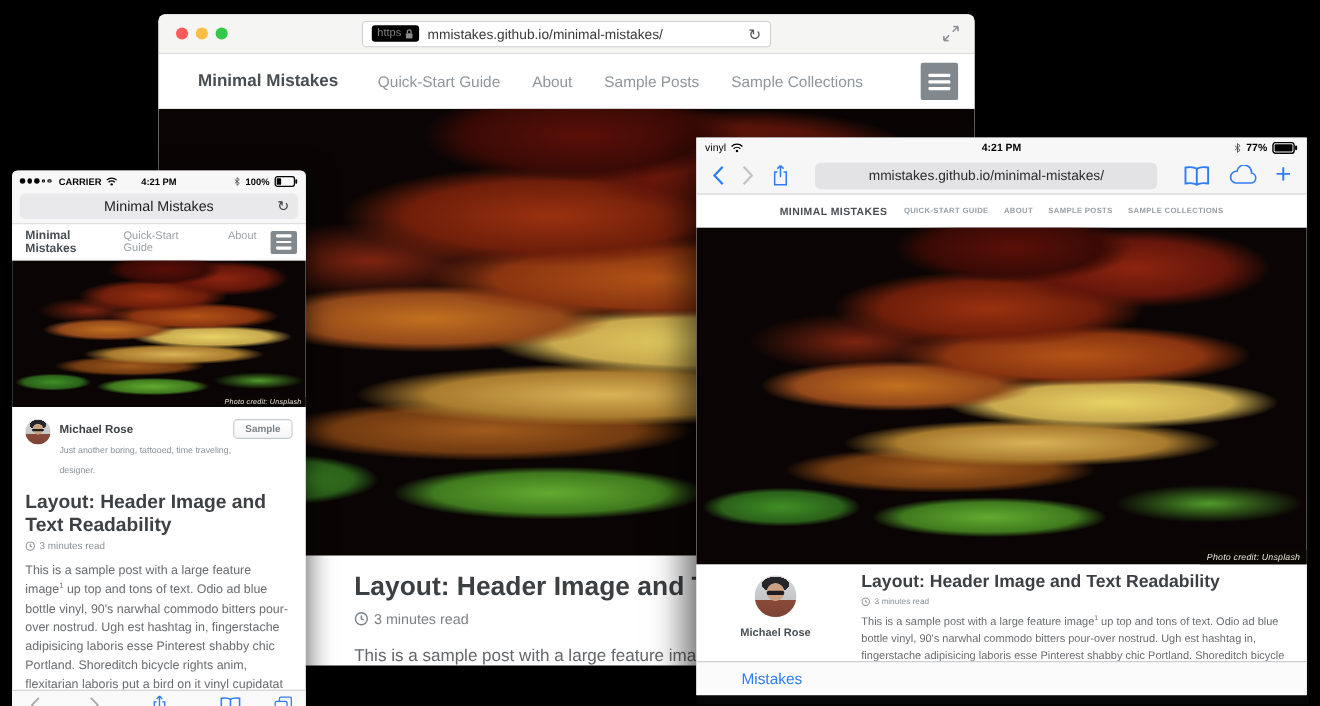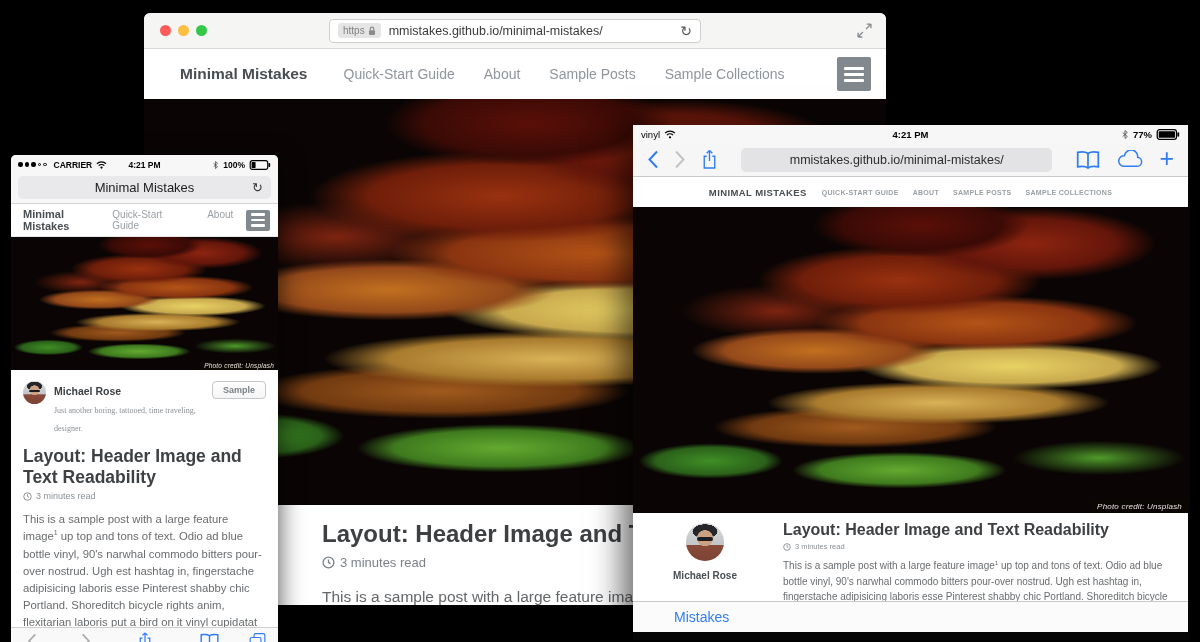--- a/index.html
+++ b/index.html
@@ -41,21 +41,21 @@
   
   .desktop{position:absolute;left:144px;top:13px;width:742px;height:592px;z-index:1;
     background:#fff;border-radius:6px 6px 0 0;box-shadow:0 10px 40px rgba(0,0,0,.65);overflow:hidden;}
   .d-chrome{height:36px;background:#f5f5f3;border-bottom:1px solid #d7d7d7;
     border-radius:6px 6px 0 0;position:relative;display:flex;align-items:center;justify-content:center;}
   .lights{position:absolute;left:16px;top:0;bottom:0;display:flex;align-items:center;gap:7px;}
   .light{width:11px;height:11px;border-radius:50%;}
   .light.r{background:#fc5b57;}.light.y{background:#fdbe41;}.light.g{background:#34c84a;}
   .d-urlpill{width:372px;height:24px;background:#fff;border:1px solid #cfcfcf;border-radius:4px;
     display:flex;align-items:center;padding:0 8px;gap:8px;}
-  .https-badge{display:flex;align-items:center;gap:3px;background:#e5e5e5;border-radius:3px;
+  .https-badge{display:flex;align-items:center;gap:3px;background:#000000;border-radius:3px;
     padding:2px 5px;font-size:10px;color:#828282;}
   .d-url{font-size:12.5px;color:#3a3a3a;flex:1;}
   .reload{font-size:14px;color:#555;line-height:1;}
   .expand{position:absolute;right:14px;top:10px;}
   .d-nav{height:50px;display:flex;align-items:center;background:#fff;padding:0 15px 0 36px;}
   .d-brand{font-size:15.5px;font-weight:bold;color:#494e52;margin-right:36px;}
   .d-links{display:flex;gap:29px;font-size:14px;color:#8f969c;}
   .d-burger{width:34px;height:34px;margin-left:auto;}
   .d-burger i{width:20px;height:3px;}
   .d-hero{height:406px;}
@@ -113,21 +113,21 @@
   .ip-brand{font-size:11px;font-weight:bold;color:#494e52;}
   .ip-links{display:flex;gap:17px;font-size:10px;color:#9aa0a5;margin-left:auto;margin-right:13px;}
   .ip-burger{width:24px;height:21px;}
   .ip-burger i{width:14px;height:2.5px;}
   .ip-hero{height:133px;}
   .ip-hero .credit{font-size:6.5px;padding:1px 4px;}
   .ip-content{padding:11px 12px 0;}
   .ip-author{display:flex;align-items:flex-start;}
   .ip-avatar{width:23px;height:23px;margin-right:8px;}
   .ip-name{font-size:10.5px;font-weight:bold;color:#3d4144;line-height:1.2;}
-  .ip-bio{font-size:8px;color:#8b9196;margin-top:18px;font-family:Liberation Serif, serif;}
+  .ip-bio{font-size:8px;color:#8b9196;margin-top:18px;}
   .follow-btn{margin-left:auto;background:linear-gradient(#fff,#f5f5f5);border:1px solid #c4c8ca;
     border-radius:4px;padding:3px 10px;font-size:9px;font-weight:bold;color:#7a8288;}
   .post-title-ip{font-size:17.5px;font-weight:bold;color:#3d4144;line-height:1.18;margin:11px 0 4px;}
   .meta-ip{display:flex;align-items:center;gap:4px;font-size:9px;color:#8b9196;}
   .ip-para{margin-top:10px;font-size:11.3px;line-height:1.52;color:#696c6f;}
   .ip-toolbar{position:absolute;left:0;right:0;bottom:0;height:26px;background:#f9f9fa;
     border-top:1px solid #cfcfcf;}
   .ip-toolbar .tbi{position:absolute;top:50%;transform:translateY(-50%);}
 </style>
 </head>

